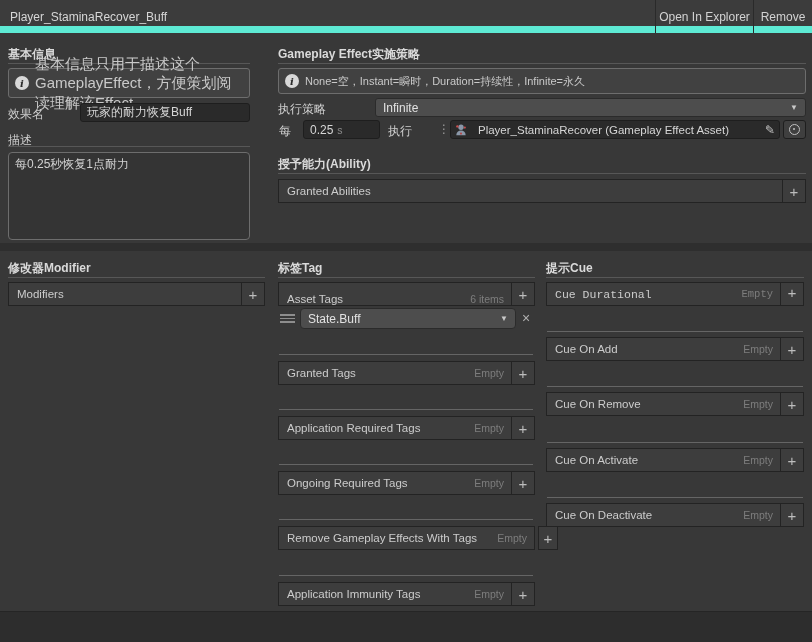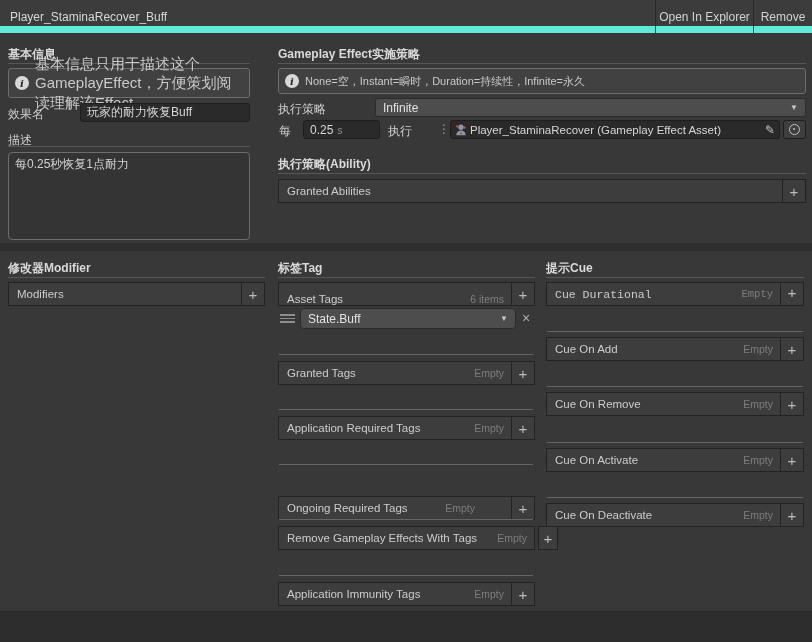--- a/index.html
+++ b/index.html
@@ -21,21 +21,21 @@
   
   .helpbox{display:flex;align-items:center;gap:6px;background:#414141;border:1px solid #6d6d6d;border-radius:3px;padding:2px 6px;box-sizing:border-box;}
   .help-text{font-size:15px;line-height:1.3;color:#c9c9c9;}
   .info-i{width:14px;height:14px;border-radius:50%;background:#d8d8d8;color:#2b2b2b;font-weight:bold;font-style:italic;font-size:10px;display:flex;align-items:center;justify-content:center;flex:none;font-family:"DejaVu Serif",serif;}
   
   .label{font-size:12px;color:#cfcfcf;white-space:nowrap;}
   .field{background:#2a2a2a;border:1px solid #1e1e1e;border-radius:3px;box-sizing:border-box;color:#d6d6d6;font-size:12px;display:flex;align-items:center;padding:8px 6px;overflow:hidden;}
   .unit{color:#8b8b8b;font-size:10.5px;margin-left:4px;}
   .dropdown{background:#4d4d4d;border:1px solid #2b2b2b;border-radius:3px;box-sizing:border-box;color:#e2e2e2;font-size:12px;display:flex;align-items:center;padding:0 7px;overflow:hidden;}
   .dd-arrow{margin-left:auto;font-size:8px;color:#c8c8c8;flex:none;}
-  .objfield{padding:0 4px 0 3px;gap:2px;}
+  .objfield{padding:0 4px 0 3px;gap:10px;}
   .obj-text{font-size:11.5px;white-space:nowrap;overflow:hidden;flex:1;}
   .pencil{flex:none;color:#c6c6c6;font-size:12px;margin-left:auto;}
   .picker{background:#3f3f3f;border:1px solid #1e1e1e;border-radius:3px;box-sizing:border-box;display:flex;align-items:center;justify-content:center;}
   .picker-ring{width:9px;height:9px;border:1px solid #c0c0c0;border-radius:50%;position:relative;}
   .picker-ring::after{content:"";position:absolute;left:2.5px;top:2.5px;width:2.5px;height:2.5px;background:#c0c0c0;border-radius:50%;}
   .vdots{color:#9a9a9a;font-size:12px;line-height:12px;}
   
   .listbox{background:#3d3d3d;border:1px solid #232323;box-sizing:border-box;display:flex;align-items:center;height:24px;}
   .lb-label{flex:1;font-size:11.5px;color:#cccccc;padding-left:8px;white-space:nowrap;overflow:hidden;}
   .lb-badge{flex:none;font-size:10.5px;color:#7d7d7d;padding-right:7px;white-space:nowrap;}
@@ -102,21 +102,21 @@
       <circle cx="10.8" cy="4.6" r="1.1" fill="#c94f4f"></circle>
       <circle cx="7" cy="10.6" r="1.1" fill="#b44a4a"></circle>
     </svg>
     <span class="obj-text">Player_StaminaRecover (Gameplay Effect Asset)</span>
     <span class="pencil">✎</span>
   </div>
   <div class="picker abs" style="left:783px;top:120px;width:23px;height:19px;">
     <span class="picker-ring"></span>
   </div>
 
-  <div class="sec-h abs" style="left:278px;top:156px;">执行策略(Ability)</div>
+  <div class="sec-h abs" style="left:278px;top:156px;">授予能力(Ability)</div>
   <div class="hr abs" style="left:278px;top:173px;width:528px;"></div>
   <div class="listbox abs" style="left:278px;top:179px;width:528px;">
     <span class="lb-label">Granted Abilities</span>
     <span class="lb-add">+</span>
   </div>
 
   <div class="band abs" style="left:0;top:243px;width:812px;height:8px;"></div>
 
   <div class="sec-h abs" style="left:8px;top:260px;">修改器Modifier</div>
   <div class="hr abs" style="left:8px;top:277px;width:257px;"></div>
@@ -153,21 +153,21 @@
   </div>
 
   <div class="group-line abs" style="left:279px;top:409px;width:254px;"></div>
   <div class="listbox abs" style="left:278px;top:416px;width:257px;">
     <span class="lb-label">Application Required Tags</span>
     <span class="lb-badge">Empty</span>
     <span class="lb-add">+</span>
   </div>
 
   <div class="group-line abs" style="left:279px;top:464px;width:254px;"></div>
-  <div class="listbox abs" style="left:278px;top:496px;width:257px;gap:29px;">
+  <div class="listbox abs" style="left:278px;top:471px;width:257px;">
     <span class="lb-label">Ongoing Required Tags</span>
     <span class="lb-badge">Empty</span>
     <span class="lb-add">+</span>
   </div>
 
   <div class="group-line abs" style="left:279px;top:519px;width:254px;"></div>
   <div class="listbox abs" style="left:278px;top:526px;width:257px;">
     <span class="lb-label">Remove Gameplay Effects With Tags</span>
     <span class="lb-badge">Empty</span>
   </div>

